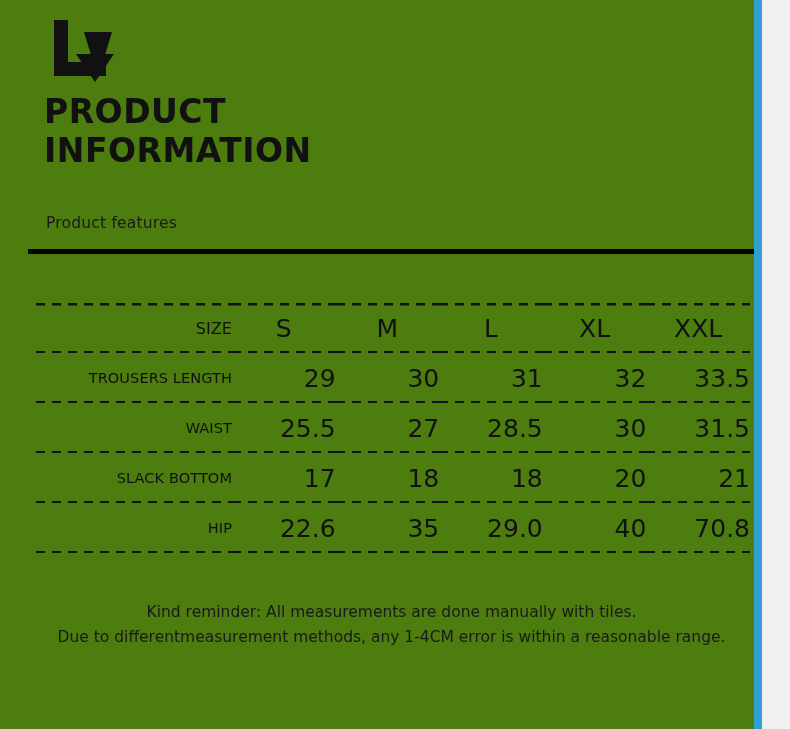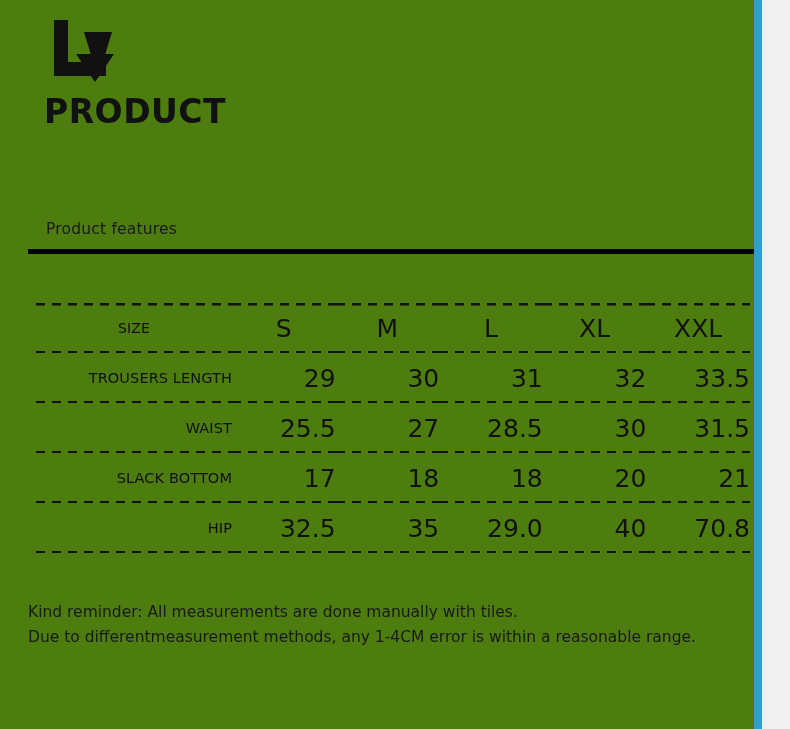--- a/index.html
+++ b/index.html
@@ -57,21 +57,21 @@
     font-weight: bold;
     font-size: 33px;
     line-height: 39px;
     letter-spacing: 0.5px;
     color: #111;
   }
 
   .features-label {
     position: absolute;
     left: 46px;
-    top: 220px;
+    top: 214px;
     font-size: 15.5px;
     color: #1a1a1a;
     letter-spacing: 0.2px;
   }
   .rule {
     position: absolute;
     left: 28px;
     top: 249px;
     width: 727px;
     height: 5px;
@@ -112,43 +112,43 @@
   td.rowlabel {
     width: 196px;
     font-size: 14.5px;
     letter-spacing: 0.1px;
     color: #111;
     padding-left: 8px;
     text-align: right;
   }
   td.headlabel {
     width: 196px;
-    font-size: 14px;
+    font-size: 16px;
     letter-spacing: 0.1px;
     color: #111;
     padding-left: 10px;
-    text-align: center;
+    text-align: right;
   }
   td.val {
     text-align: right;
     font-size: 25px;
     color: #111;
   }
   td.headval {
     text-align: center;
     font-size: 25px;
     color: #111;
   }
 
   .note {
     position: absolute;
     left: 28px;
     top: 600px;
     width: 727px;
-    text-align: left;
+    text-align: center;
     font-size: 15.5px;
     line-height: 25px;
     color: #1a1a1a;
   }
 </style>
 </head>
 <body>
 
 <div class="page">
 
@@ -158,20 +158,21 @@
       <svg width="70" height="68" viewBox="0 0 70 68" xmlns="http://www.w3.org/2000/svg">
         <path d="M8 2 H22 V44 H60 V58 H8 Z" fill="#111"></path>
         <path d="M38 14 L66 14 L52 60 Z" fill="#111" transform="rotate(0)"></path>
         <polygon points="30,36 68,36 49,64" fill="#111"></polygon>
         <rect x="8" y="2" width="14" height="50" fill="#111"></rect>
       </svg>
     </div>
 
     <div class="title-block">
       <div class="title-line">PRODUCT</div>
+      <div class="title-line">INFORMATION</div>
     </div>
 
     <div class="features-label">Product features</div>
     <div class="rule"></div>
 
     <div class="table-wrap">
       <table class="size-table">
         <tbody>
             <tr class="head-row">
           <td class="headlabel">SIZE</td>
@@ -200,21 +201,21 @@
         <tr>
           <td class="rowlabel">SLACK BOTTOM</td>
           <td class="val">17</td>
           <td class="val">18</td>
           <td class="val">18</td>
           <td class="val">20</td>
           <td class="val">21</td>
         </tr>
         <tr>
           <td class="rowlabel">HIP</td>
-          <td class="val">32.5</td>
+          <td class="val">22.6</td>
           <td class="val">35</td>
           <td class="val">29.0</td>
           <td class="val">40</td>
           <td class="val">70.8</td>
         </tr>
       </tbody>
         </table>
     </div>
 
     <div class="note">

